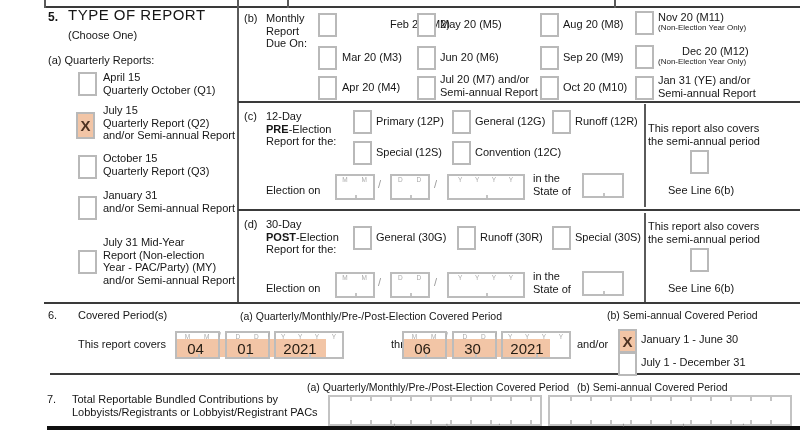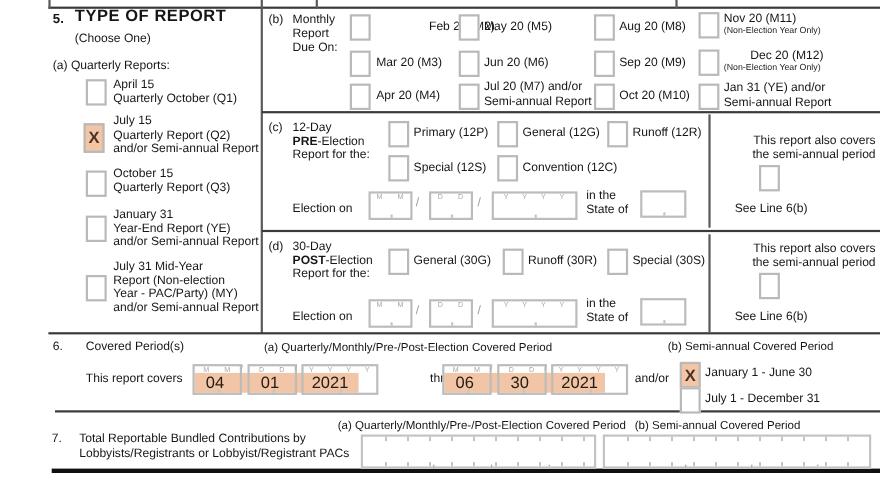--- a/index.html
+++ b/index.html
@@ -5,35 +5,35 @@
   html,body{margin:0;padding:0;background:#fff;}
   body{width:800px;height:434px;position:relative;overflow:hidden;
        font-family:"Liberation Sans","DejaVu Sans",sans-serif;color:#161616;}
   .abs{position:absolute;}
   .hline{position:absolute;background:#3a3a3a;height:2px;}
   .vline{position:absolute;background:#5a5a5a;width:2px;}
   .thick{position:absolute;background:#101010;height:4px;}
   .t{position:absolute;font-size:11px;line-height:12.5px;white-space:nowrap;}
   .t-sm{position:absolute;font-size:8px;line-height:9px;white-space:nowrap;color:#222;}
   .num{font-size:12px;font-weight:bold;}
-  .title{font-size:15px;font-weight:bold;letter-spacing:.5px;}
+  .title{font-size:15px;font-weight:normal;letter-spacing:.5px;}
   .cb{position:absolute;width:15px;height:20px;border:2px solid #b9b9b9;background:#fff;
       display:flex;align-items:center;justify-content:center;}
   .cb.checked{background:var(--hl,#f2c5a6);border-color:#b9b9b9;}
   .xmark{font-size:15px;font-weight:bold;color:var(--xc,#4d3222);line-height:1;}
   .datebox{position:absolute;border:2px solid #bcbcbc;background:#fff;}
   .datebox::after{content:"";position:absolute;left:50%;bottom:0;width:2px;height:3px;background:#c4c4c4;}
   .dletters{position:absolute;top:0;left:0;right:0;text-align:center;font-size:6.5px;
             color:#a9a9a9;letter-spacing:1px;word-spacing:10px;line-height:7px;}
   .dletters.wide{word-spacing:9px;}
   .slash{position:absolute;color:#9b9b9b;font-size:11px;}
   .tinyslash{position:absolute;color:#a9a9a9;font-size:7px;}
   .hlband{position:absolute;background:var(--hl,#f2c5a6);}
   .dval{position:absolute;font-size:15px;color:#241c12;text-align:center;}
-  .sidebox{position:absolute;left:648px;width:148px;text-align:right;}
+  .sidebox{position:absolute;left:648px;width:148px;text-align:left;}
   .amtbox{position:absolute;border:2px solid #c3c3c3;background:#fff;}
   .amtbox .ticks-top,.amtbox .ticks-bottom{position:absolute;left:2px;right:2px;height:4px;
      background-image:repeating-linear-gradient(90deg,transparent 0 18px,#c4c4c4 18px 20px);}
   .amtbox .ticks-top{top:0;}
   .amtbox .ticks-bottom{bottom:0;}
   .amtsep{position:absolute;bottom:-3px;font-size:10px;color:#8c8c8c;}
   .hdr{position:absolute;font-size:10.5px;white-space:nowrap;}
   .vstub{position:absolute;top:0;width:2px;height:8px;background:#5a5a5a;}
 </style>
 </head>
@@ -75,21 +75,20 @@
 
 <div class="cb" style="left:78px;top:155px;"></div>
 <div class="t" style="left:103px;top:152px;">
   <span style="display:block">October 15</span>
   <span style="display:block">Quarterly Report (Q3)</span>
 </div>
 
 <div class="cb" style="left:78px;top:196px;"></div>
 <div class="t" style="left:103px;top:189px;">
   <span style="display:block">January 31</span>
-  <span style="display:block">Year-End Report (YE)</span>
   <span style="display:block">and/or Semi-annual Report</span>
 </div>
 
 <div class="cb" style="left:78px;top:250px;"></div>
 <div class="t" style="left:103px;top:236px;">
   <span style="display:block">July 31 Mid-Year</span>
   <span style="display:block">Report (Non-election</span>
   <span style="display:block">Year - PAC/Party) (MY)</span>
   <span style="display:block">and/or Semi-annual Report</span>
 </div>

